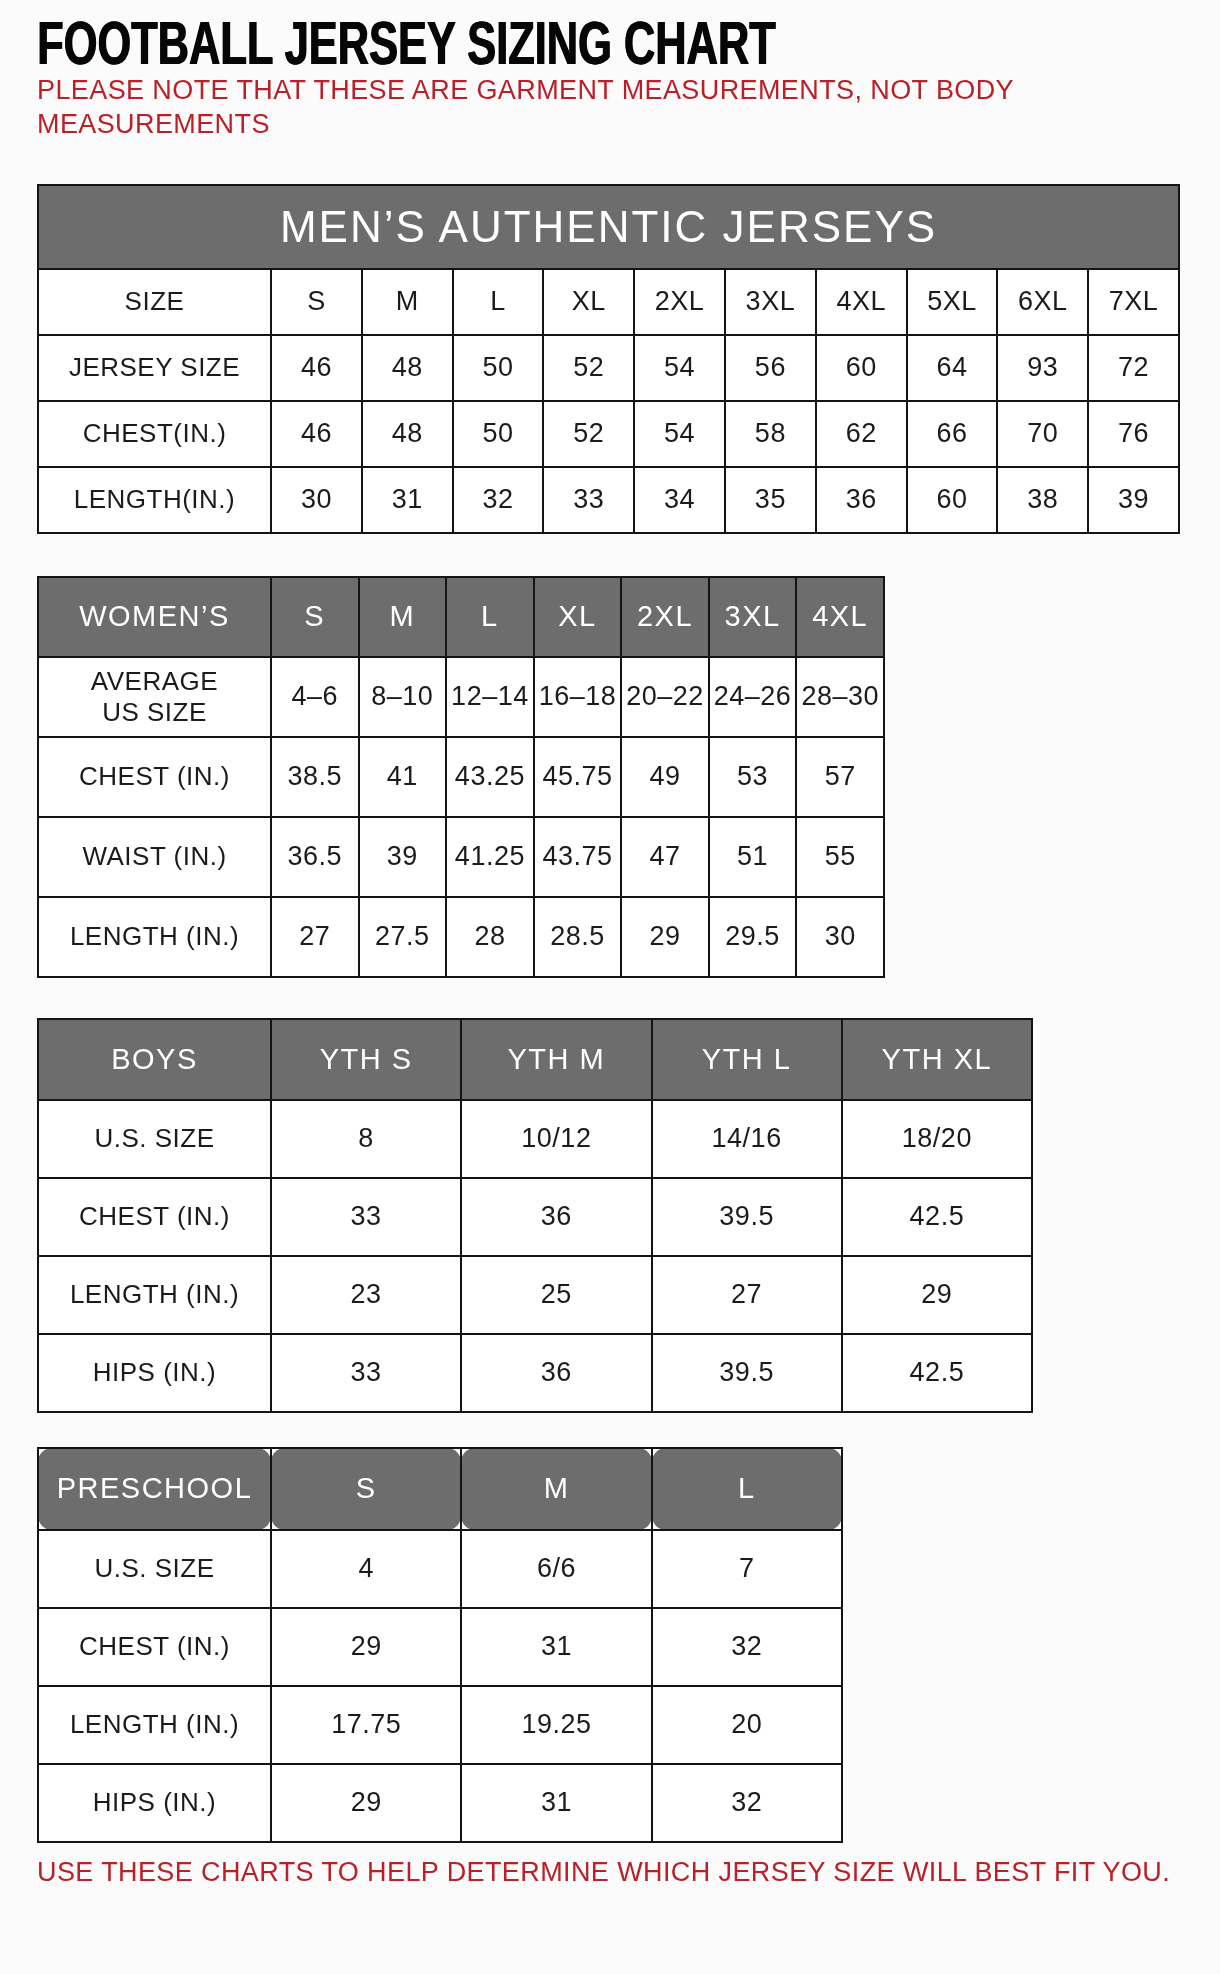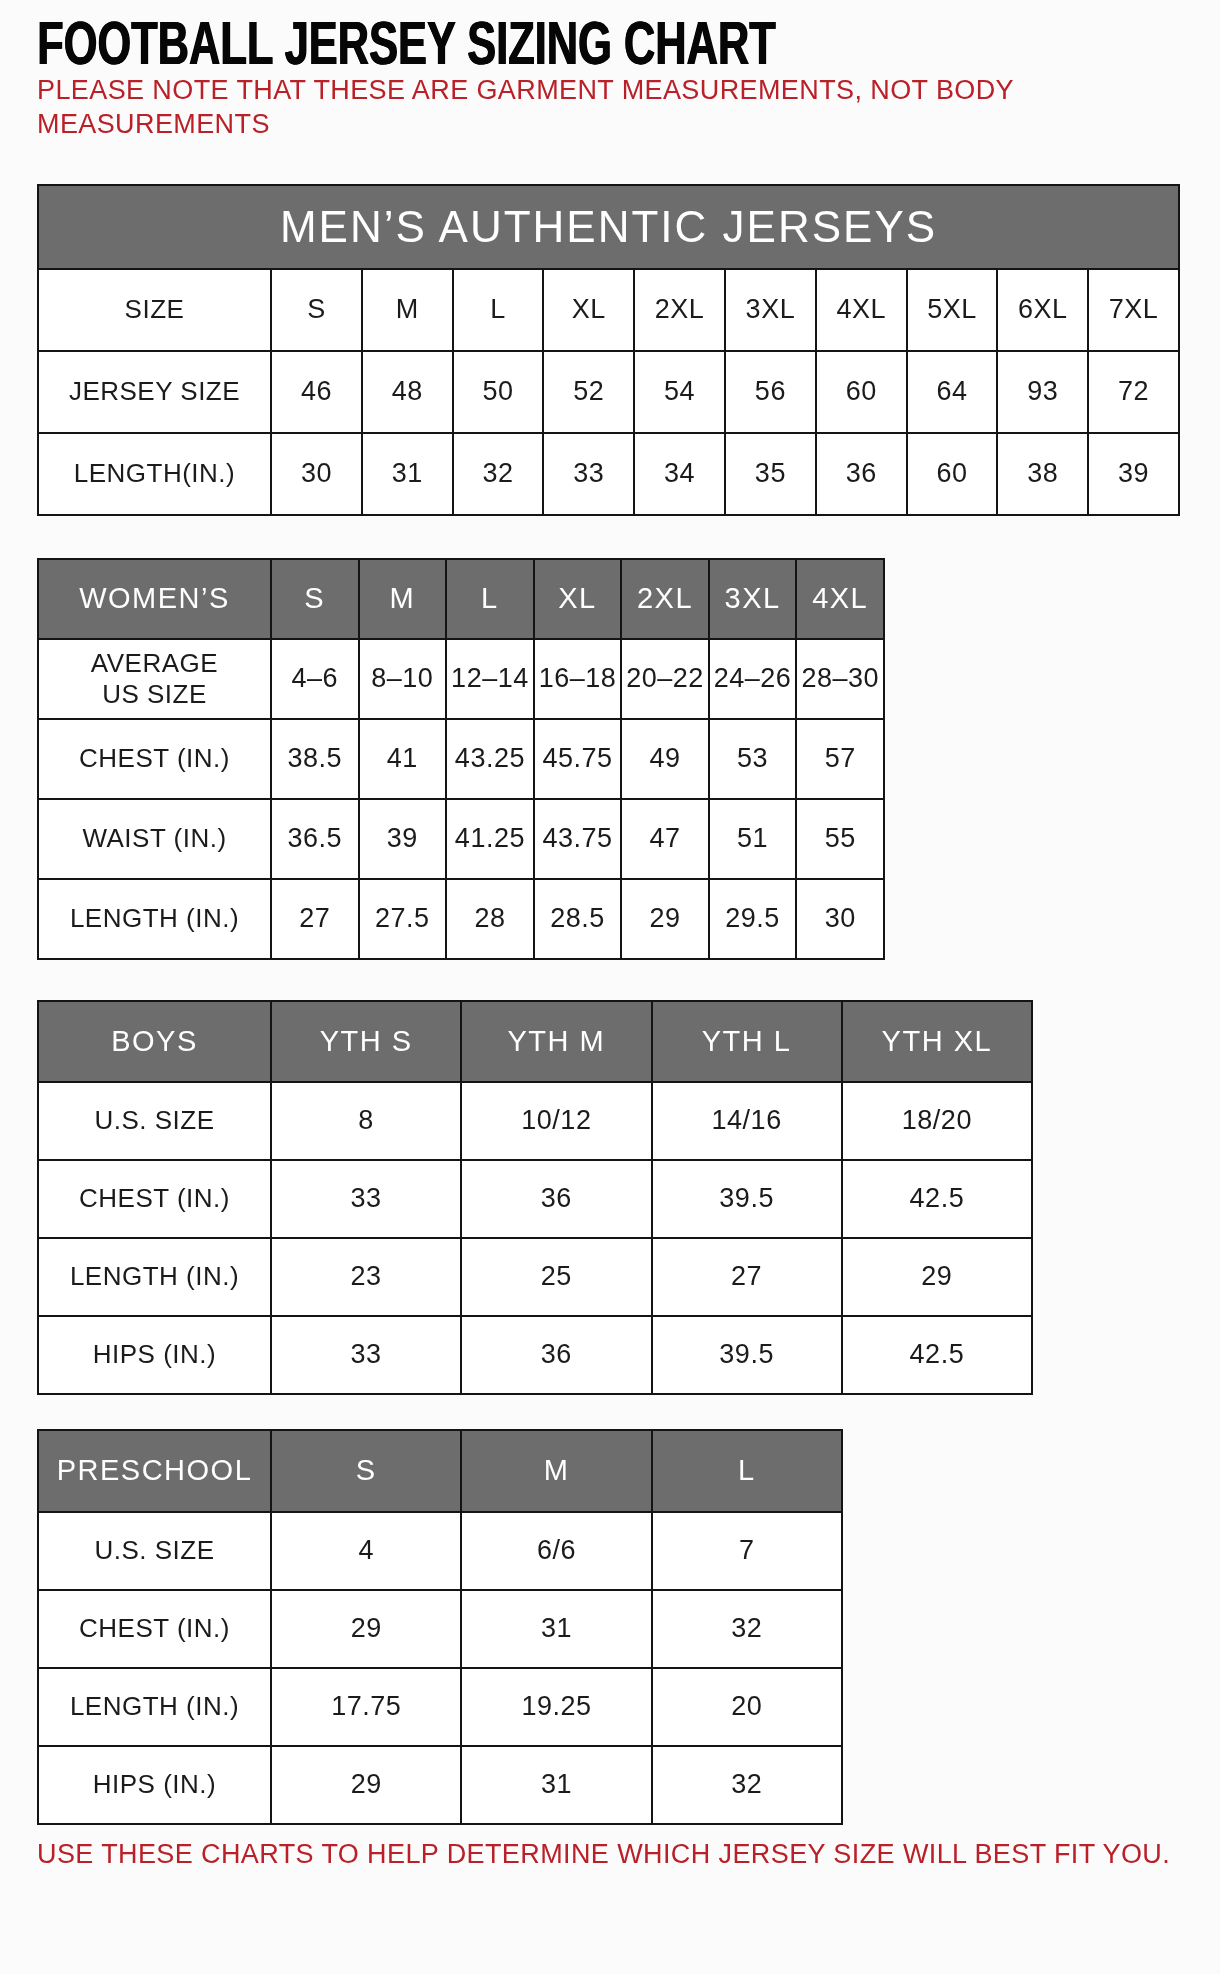--- a/index.html
+++ b/index.html
@@ -48,32 +48,32 @@
   th.banner{
     background:var(--gray); color:#ffffff;
     font-size:44px; letter-spacing:2px; height:84px;
   }
   th.gray{
     background:var(--gray); color:#ffffff;
     font-size:29px; letter-spacing:1.5px;
   }
 
   .tbl-mens   { width:1143px; margin-top:42px; }
-  .tbl-mens td{ height:82px; }
+  .tbl-mens td{ height:66px; }
 
   .tbl-womens { width:848px; margin-top:42px; }
   .tbl-womens th.gray{ height:80px; }
   .tbl-womens td{ height:80px; }
 
   .tbl-boys   { width:996px; margin-top:40px; }
   .tbl-boys th.gray{ height:81px; }
   .tbl-boys td{ height:78px; }
 
   .tbl-pre    { width:806px; margin-top:34px; }
-  .tbl-pre th.gray{ height:82px; }
+  .tbl-pre th.gray{ height:82px;border-radius:14px; }
   .tbl-pre td{ height:78px; }
 
   .footer{
     margin-top:14px; color:var(--red);
     font-size:27px; letter-spacing:0.4px; white-space:nowrap;
   }
 </style>
 </head>
 <body>
 
@@ -117,20 +117,33 @@
           <td>50</td>
           <td>52</td>
           <td>54</td>
           <td>56</td>
           <td>60</td>
           <td>64</td>
           <td>93</td>
           <td>72</td>
         </tr>
         <tr>
+          <td>CHEST(IN.)</td>
+          <td>46</td>
+          <td>48</td>
+          <td>50</td>
+          <td>52</td>
+          <td>54</td>
+          <td>58</td>
+          <td>62</td>
+          <td>66</td>
+          <td>70</td>
+          <td>76</td>
+        </tr>
+        <tr>
           <td>LENGTH(IN.)</td>
           <td>30</td>
           <td>31</td>
           <td>32</td>
           <td>33</td>
           <td>34</td>
           <td>35</td>
           <td>36</td>
           <td>60</td>
           <td>38</td>

